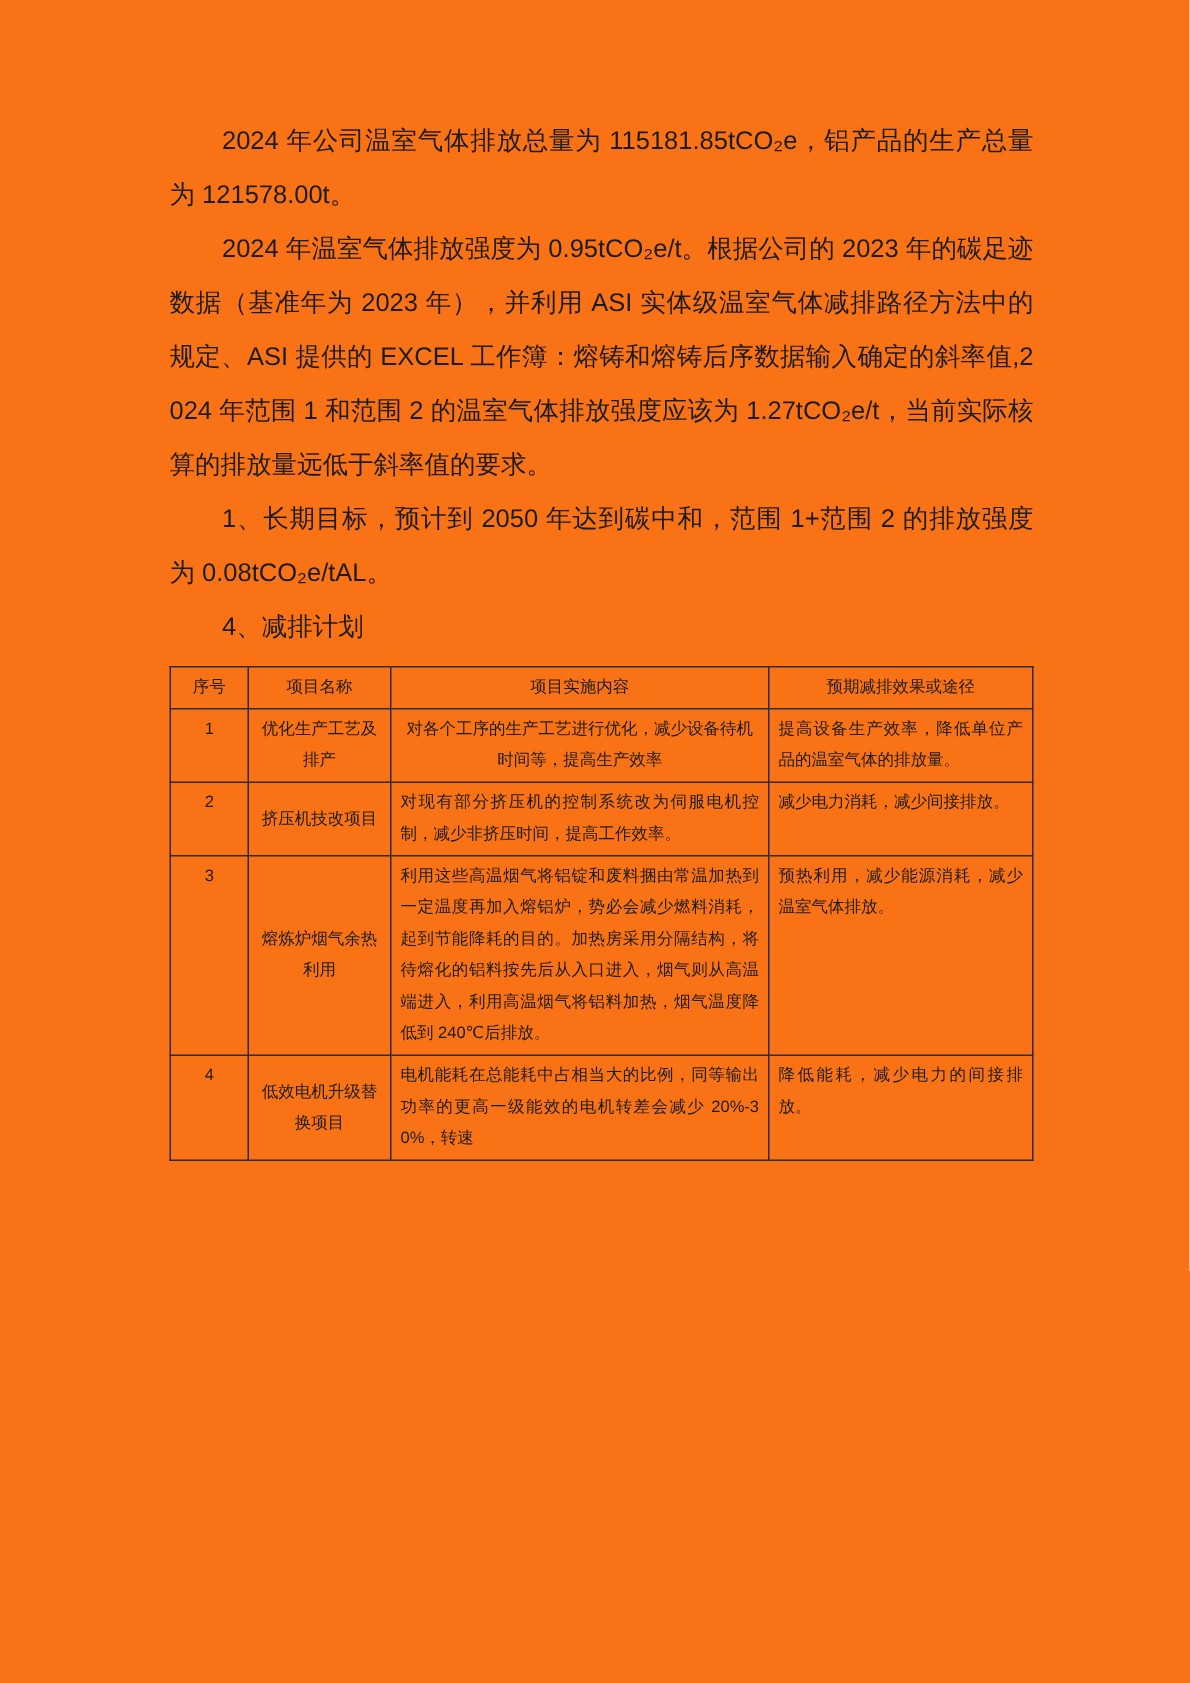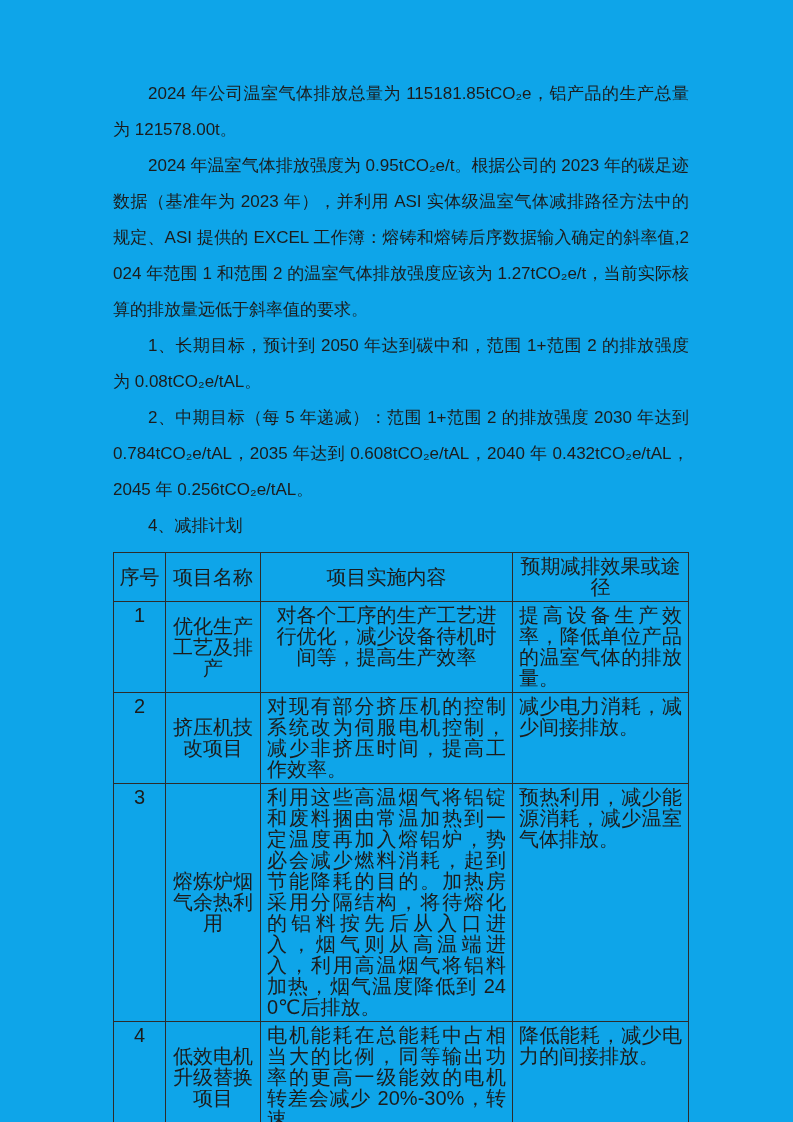--- a/index.html
+++ b/index.html
@@ -4,21 +4,21 @@
 <style>
   html, body {
     margin: 0;
     padding: 0;
     background: #ffffff;
   }
   .page {
     position: relative;
     width: 793px;
     height: 1122px;
-    background: #0ea5e9;
+    background: #f97316;
     overflow: hidden;
     font-family: "Liberation Sans", "DejaVu Sans", sans-serif;
     color: #1c1c1c;
   }
   .content {
     position: absolute;
     left: 113px;
     top: 76px;
     width: 576px;
   }
@@ -30,21 +30,21 @@
     color: #1c1c1c;
     word-break: break-all;
   }
   .indent { text-indent: 35px; }
   .heading { text-indent: 0; }
   table.plan {
     margin-top: 8px;
     border-collapse: collapse;
     table-layout: fixed;
     width: 576px;
-    font-size: 20px;
+    font-size: 11px;
     border-radius: 19px;
   }
   table.plan th, table.plan td {
     border: 1.5px solid #2c2c2c;
     line-height: 21px;
     padding: 3px 6px;
     color: #1c1c1c;
     font-weight: normal;
   }
   .col-no      { width: 52px;  }
@@ -60,21 +60,20 @@
 </style>
 </head>
 <body>
 
 <div class="page">
   <div class="content">
 
     <p class="para indent">2024 年公司温室气体排放总量为 115181.85tCO₂e，铝产品的生产总量为 121578.00t。</p>
     <p class="para indent">2024 年温室气体排放强度为 0.95tCO₂e/t。根据公司的 2023 年的碳足迹数据（基准年为 2023 年），并利用 ASI 实体级温室气体减排路径方法中的规定、ASI 提供的 EXCEL 工作簿：熔铸和熔铸后序数据输入确定的斜率值,2024 年范围 1 和范围 2 的温室气体排放强度应该为 1.27tCO₂e/t，当前实际核算的排放量远低于斜率值的要求。</p>
     <p class="para indent">1、长期目标，预计到 2050 年达到碳中和，范围 1+范围 2 的排放强度为 0.08tCO₂e/tAL。</p>
-    <p class="para indent">2、中期目标（每 5 年递减）：范围 1+范围 2 的排放强度 2030 年达到 0.784tCO₂e/tAL，2035 年达到 0.608tCO₂e/tAL，2040 年 0.432tCO₂e/tAL，2045 年 0.256tCO₂e/tAL。</p>
     <p class="para indent">4、减排计划</p>
 
     <table class="plan">
       <colgroup>
         <col class="col-no">
           <col class="col-name">
           <col class="col-content">
           <col class="col-effect">
       </colgroup>
       <thead>

